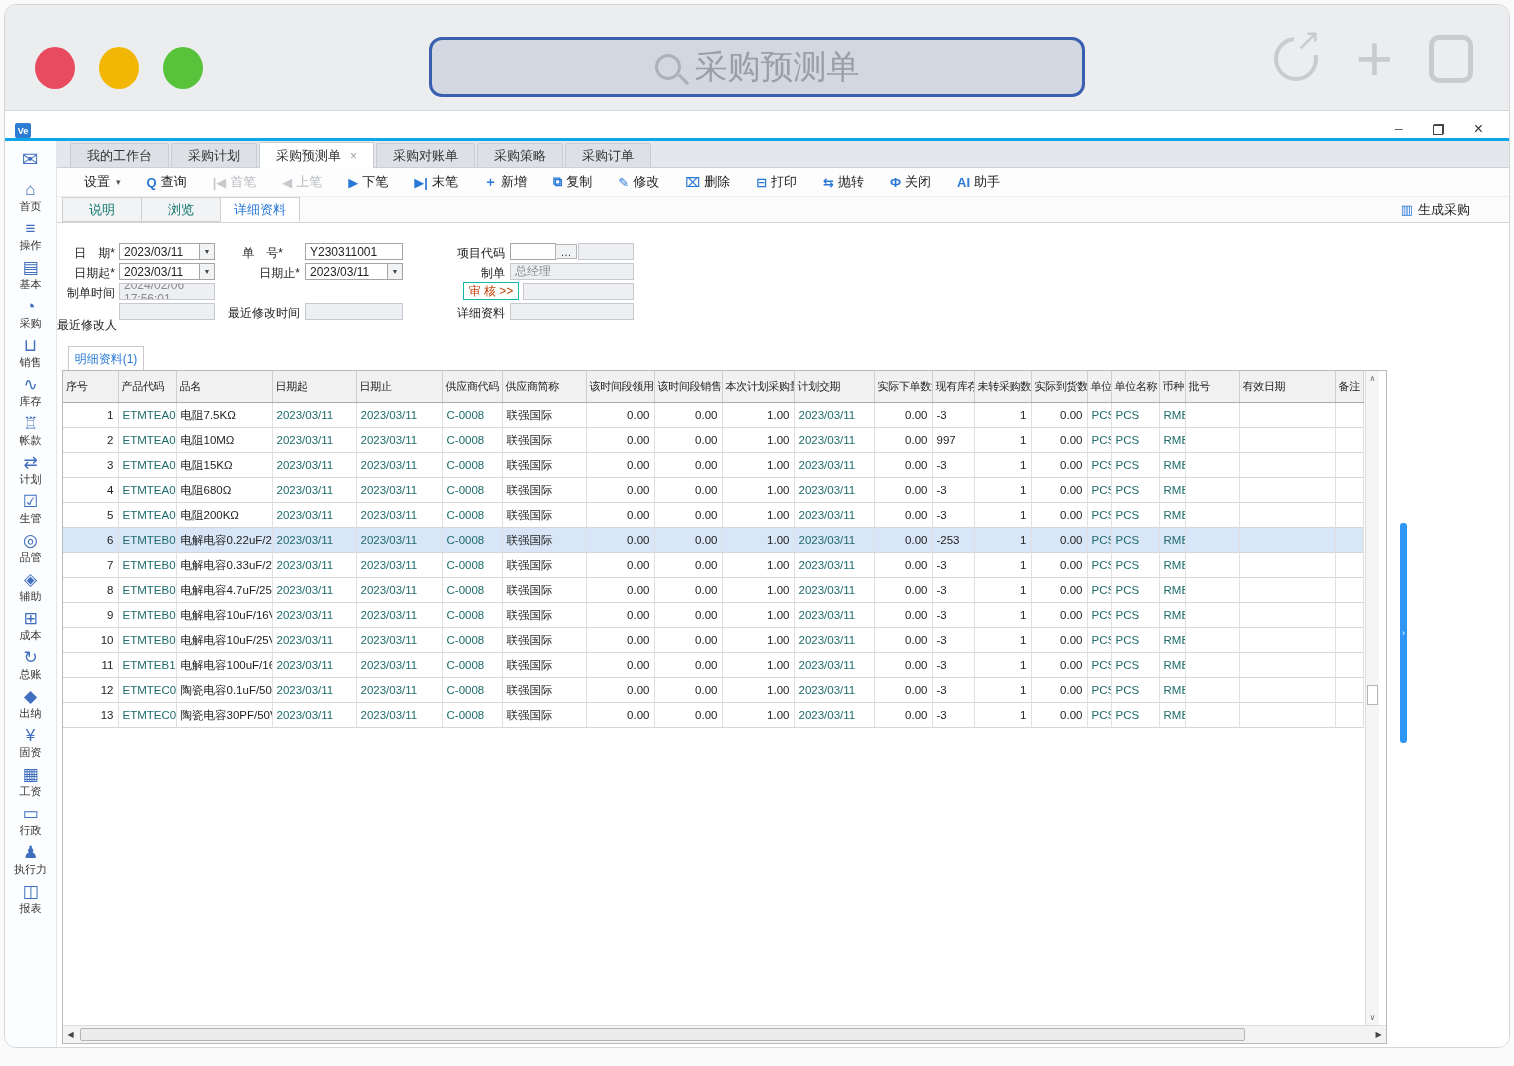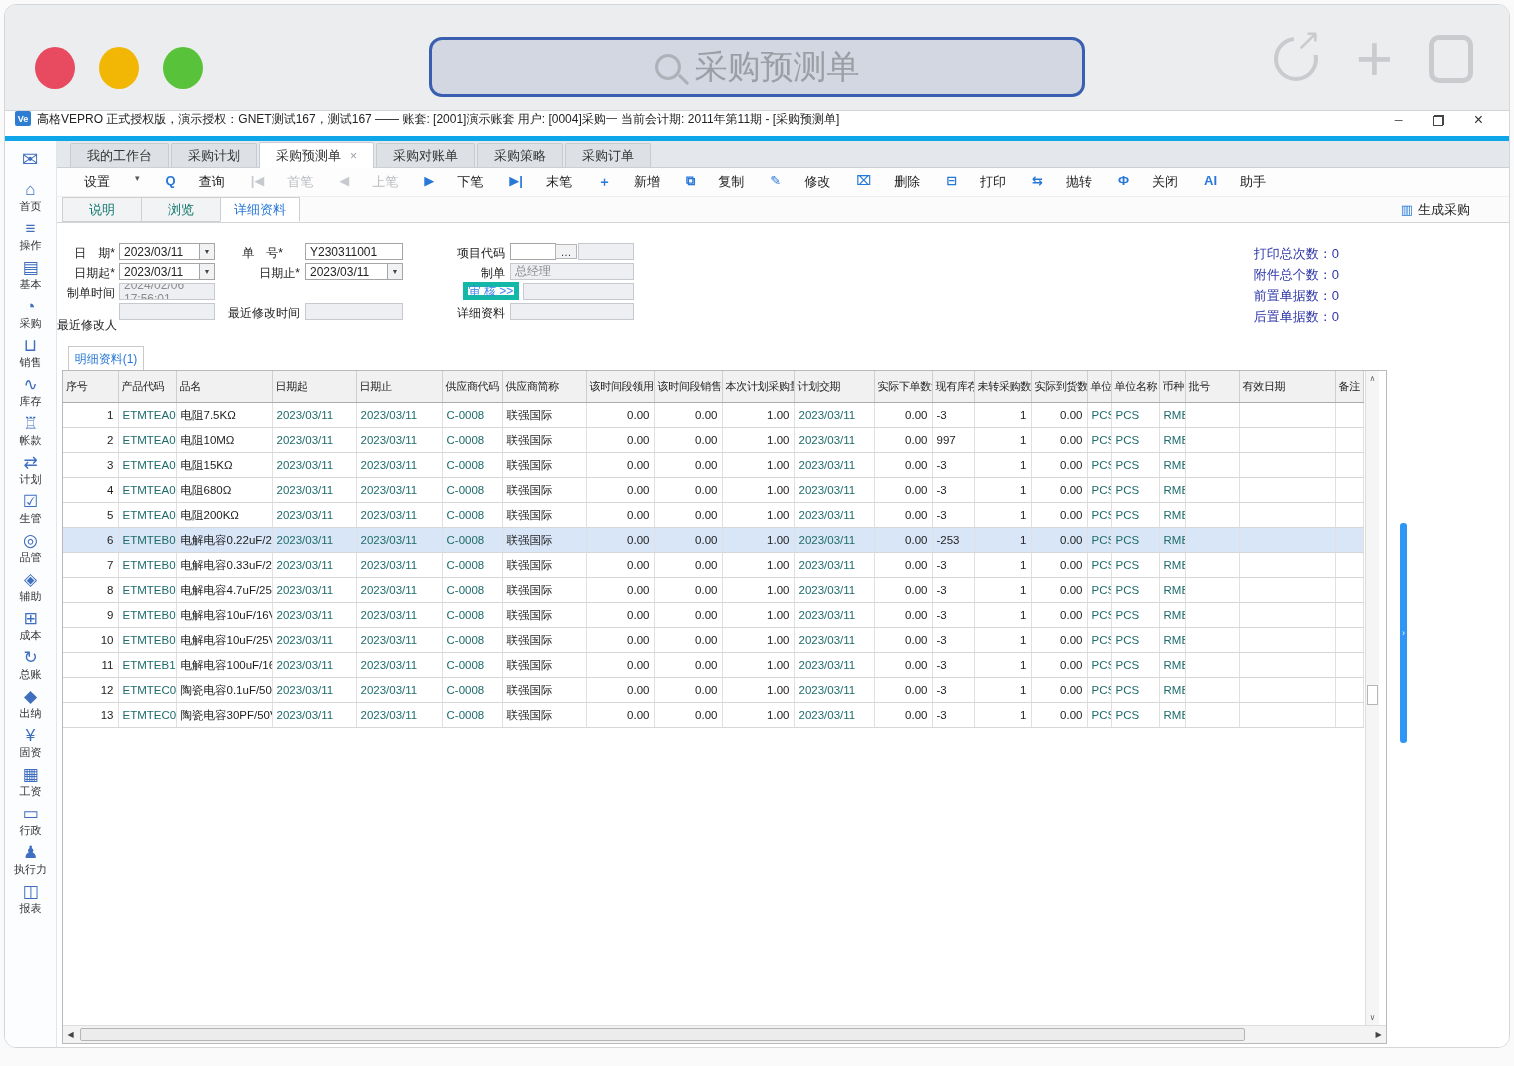--- a/index.html
+++ b/index.html
@@ -19,21 +19,21 @@
   .mag{width:26px;height:26px;border:3px solid #aeb2b8;border-radius:50%;position:relative;flex:none}
   .mag::after{content:"";position:absolute;width:3px;height:13px;background:#aeb2b8;
               transform:rotate(-45deg);right:-7px;bottom:-9px}
   .macicons{position:absolute;right:36px;top:30px;display:flex;align-items:center;gap:36px;color:#c9cbce}
   .shareico{width:48px;height:48px;position:relative}
   .shareico .circ{position:absolute;inset:2px;border:4px solid #c9cbce;border-radius:50%}
   .shareico .arr{position:absolute;top:-10px;right:-2px;font-size:30px;line-height:30px;background:#ebedee;padding:0 1px}
   .plusico{font-size:64px;font-weight:100;line-height:48px}
   .squareico{width:44px;height:48px;border:5px solid #c9cbce;border-radius:10px}
   
-  .titlebar{height:30px;background:#fff;border-bottom:5px solid #0ea5e9;display:flex;align-items:flex-start;
+  .titlebar{height:30px;background:#fff;border-bottom:3px solid #0ea5e9;display:flex;align-items:flex-end;
             padding:0 10px;font-size:12px;color:#222;gap:6px}
   .velogo{width:16px;height:15px;background:#2d7dd2;color:#fff;font-size:9px;border-radius:2px;
           display:flex;align-items:center;justify-content:center;font-weight:bold;flex:none}
   .titletext{white-space:nowrap;overflow:hidden}
   .wincontrols{margin-left:auto;display:flex;gap:30px;align-items:center;padding-right:16px;color:#333}
   .minico{font-size:11px}
   .restoreico{width:11px;height:11px;position:relative}
   .restoreico::before{content:"";position:absolute;right:0;top:0;width:8px;height:8px;border:1px solid #444;background:#fff}
   .restoreico::after{content:"";position:absolute;left:0;bottom:0;width:8px;height:8px;border:1px solid #444;background:#fff}
   .closeico{font-size:16px}
@@ -48,21 +48,21 @@
   .content{flex:1;position:relative;background:#fff;overflow:hidden}
   
   .tabbar{height:27px;background:#e4e7eb;display:flex;align-items:flex-end;padding-left:13px;
           border-bottom:1px solid #ccd0d4;gap:2px}
   .tab{height:24px;display:flex;align-items:center;padding:0 16px;background:#dde1e5;
        border:1px solid #c8ccd1;border-bottom:none;font-size:13px;color:#333;border-radius:2px 2px 0 0;cursor:pointer}
   .tab.active{background:#fff;height:26px;margin-bottom:-1px}
   .tclose{color:#9aa1a8;margin-left:9px;font-size:12px}
   
   .toolbar{height:29px;display:flex;align-items:center;padding-left:14px;border-bottom:1px solid #efefef;background:#fdfdfd}
-  .tbtn{display:flex;align-items:flex-start;gap:23px;font-size:13px;color:#222;padding:0 13px;cursor:pointer;white-space:nowrap}
+  .tbtn{display:flex;align-items:center;gap:4px;font-size:13px;color:#222;padding:0 13px;cursor:pointer;white-space:nowrap}
   .tbtn .ico{color:#2878d7;font-size:13px;font-weight:bold}
   .tbtn.disabled{color:#b9bdc2}
   .tbtn.disabled .ico{color:#c6cacf}
   .caret{font-size:9px;color:#555;margin-left:2px}
   
   .subtabs{height:26px;display:flex;align-items:flex-end;padding-left:5px;border-bottom:1px solid #d5d5d5;background:#fbfbfb}
   .stab{width:80px;height:25px;display:flex;align-items:center;justify-content:center;font-size:13px;color:#0f766e;
         background:#f2f3f4;border:1px solid #cfcfcf;margin-right:-1px;cursor:pointer}
   .stab.active{background:#fff;color:#2878d7;border-bottom-color:#fff}
   .genbtn{margin-left:auto;margin-right:39px;display:flex;align-items:center;gap:5px;font-size:13px;
@@ -71,21 +71,21 @@
   
   .formarea{position:relative;height:123px;font-size:12px;color:#222}
   .flabel{position:absolute;text-align:right;white-space:nowrap}
   .ffield{position:absolute;height:17px;background:#fff;border:1px solid #a5a5a5;display:flex;align-items:center;
           padding-left:4px;font-size:12px;color:#222;overflow:hidden}
   .ffield.gray{background:#edeff2;border-color:#c6cace;color:#8b8b8b}
   .ddbtn{margin-left:auto;width:15px;height:15px;background:#f1f2f4;border-left:1px solid #a5a5a5;
          display:flex;align-items:center;justify-content:center;font-size:7px;color:#444;cursor:pointer;flex:none}
   .ellbtn{width:22px;height:15px;background:#f1f2f4;border:1px solid #b5b5b5;display:flex;align-items:center;
           justify-content:center;font-size:11px;color:#333;cursor:pointer;position:absolute}
-  .auditbtn{position:absolute;height:18px;border:5px solid #14b8a6;color:#3b82f6;background:#fdfffd;
+  .auditbtn{position:absolute;height:18px;border:1px solid #14b8a6;color:#c2410c;background:#fdfffd;
             font-size:12px;display:flex;align-items:center;justify-content:center;padding:0 7px;cursor:pointer;white-space:nowrap}
   .stats{position:absolute;top:20px;right:170px;font-size:13px;color:#2d35a8;line-height:21px;text-align:left}
   
   .dtab{position:absolute;left:11px;top:205px;width:76px;height:25px;background:#fff;border:1px solid #c9c9c9;
         border-bottom:none;display:flex;align-items:center;justify-content:center;font-size:12px;color:#2878d7;cursor:pointer}
   
   .tframe{position:absolute;left:5px;top:229px;width:1325px;height:674px;border:1px solid #b9b9b9;background:#fff}
   .tgrid{position:absolute;left:0;top:0;right:22px;bottom:18px;overflow:hidden}
   table{border-collapse:collapse;table-layout:fixed;width:100%}
   th{height:25px;background:#f1f1f1;border-right:1px solid #cfcfcf;border-bottom:1px solid #ababab;
@@ -131,21 +131,20 @@
           <span class="circ"></span>
           <span class="arr">↗</span>
         </span>
         <span class="plusico">+</span>
         <span class="squareico"></span>
       </div>
     </div>
 
     <div class="titlebar">
       <span class="velogo">Ve</span>
-      <span class="titletext">高格VEPRO 正式授权版，演示授权：GNET测试167，测试167 —— 账套: [2001]演示账套  用户: [0004]采购一    当前会计期: 2011年第11期    - [采购预测单]</span>
       <span class="wincontrols">
         <span class="minico">─</span>
         <span class="restoreico"></span>
         <span class="closeico">×</span>
       </span>
     </div>
 
     <div class="app">
 
       <div class="sidebar">
@@ -360,26 +359,20 @@
           <div class="auditbtn" style="left:406px;top:59px;width:56px">审 核 &gt;&gt;</div>
           <div class="ffield gray" style="left:466px;top:60px;width:111px"></div>
 
           <span class="flabel" style="left:0px;top:94px;width:58px">最近修改人</span>
           <div class="ffield gray" style="left:62px;top:80px;width:96px"></div>
           <span class="flabel" style="left:171px;top:82px;width:72px">最近修改时间</span>
           <div class="ffield gray" style="left:248px;top:80px;width:98px"></div>
           <span class="flabel" style="left:390px;top:82px;width:58px">详细资料</span>
           <div class="ffield gray" style="left:453px;top:80px;width:124px"></div>
 
-          <div class="stats" id="stats">
-              <div>打印总次数：0</div>
-              <div>附件总个数：0</div>
-              <div>前置单据数：0</div>
-              <div>后置单据数：0</div>
-            </div>
         </div>
 
         <div class="dtab">明细资料(1)</div>
 
         <div class="tframe">
           <div class="tgrid">
             <table id="grid">
                 <colgroup>
                   <col style="width: 55px;">
                   <col style="width: 58px;">

